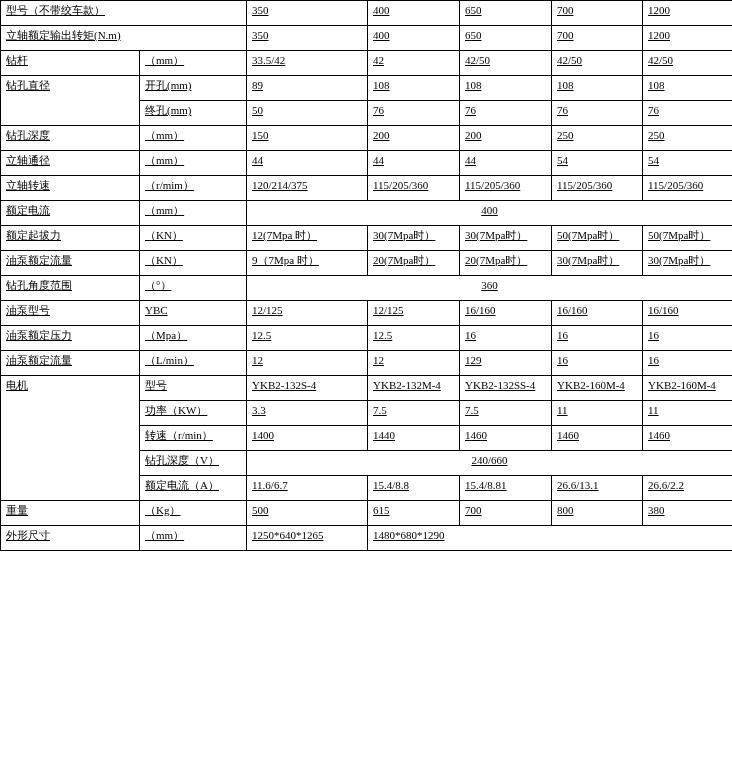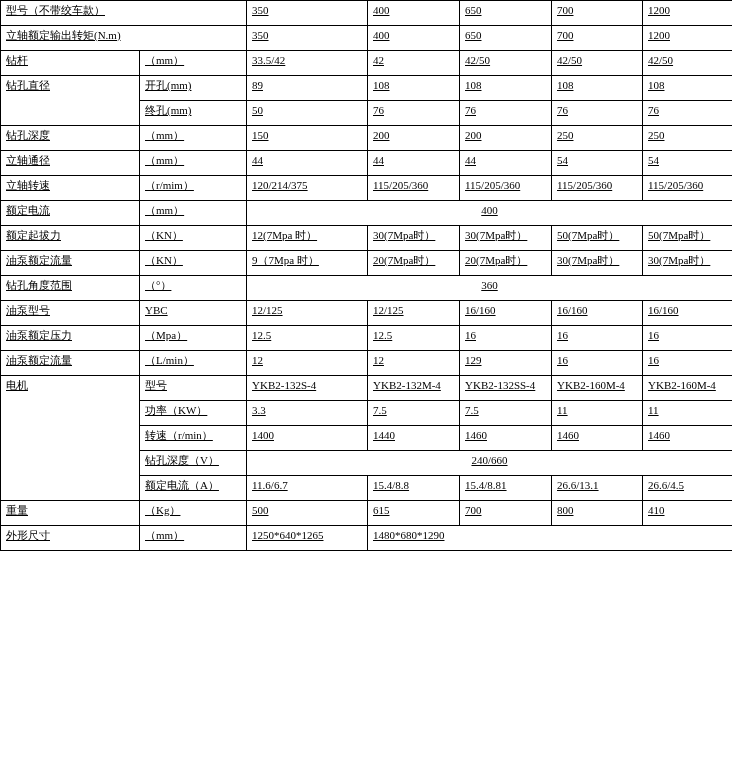--- a/index.html
+++ b/index.html
@@ -225,31 +225,31 @@
       <td>钻孔深度（V）</td>
       <td colspan="5" class="center">240/660</td>
     </tr>
 
     <tr>
       <td>额定电流（A）</td>
       <td>11.6/6.7</td>
       <td>15.4/8.8</td>
       <td>15.4/8.81</td>
       <td>26.6/13.1</td>
-      <td>26.6/4.5</td>
+      <td>26.6/2.2</td>
     </tr>
 
     <tr>
       <td>重量</td>
       <td>（Kg）</td>
       <td>500</td>
       <td>615</td>
       <td>700</td>
       <td>800</td>
-      <td>410</td>
+      <td>380</td>
     </tr>
 
     <tr>
       <td>外形尺寸</td>
       <td>（mm）</td>
       <td>1250*640*1265</td>
       <td colspan="4">1480*680*1290</td>
     </tr>
   </tbody>
 </table>

